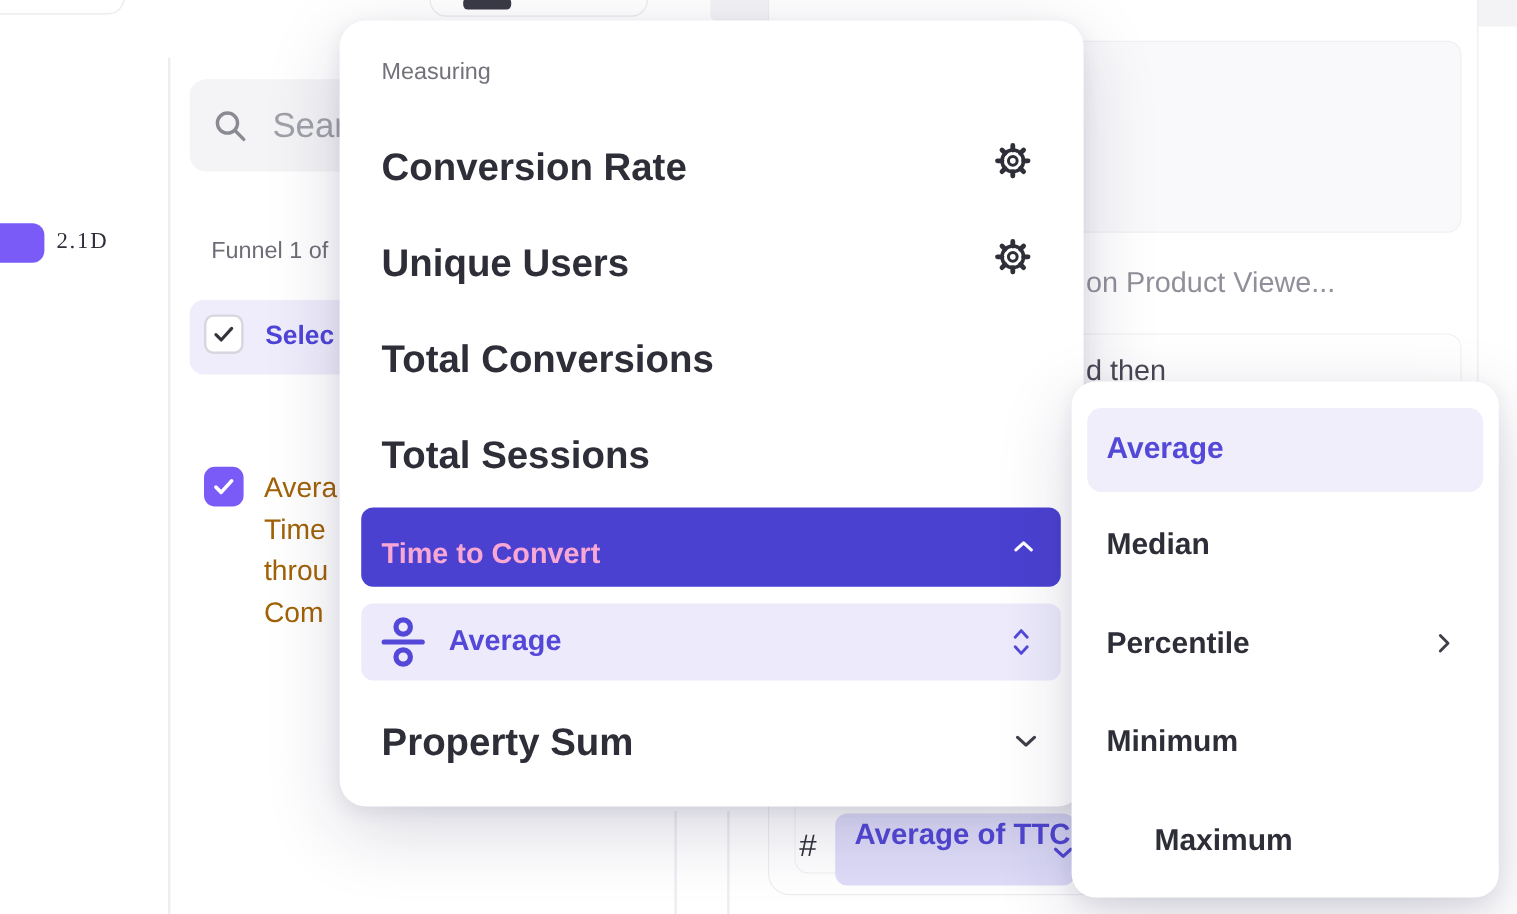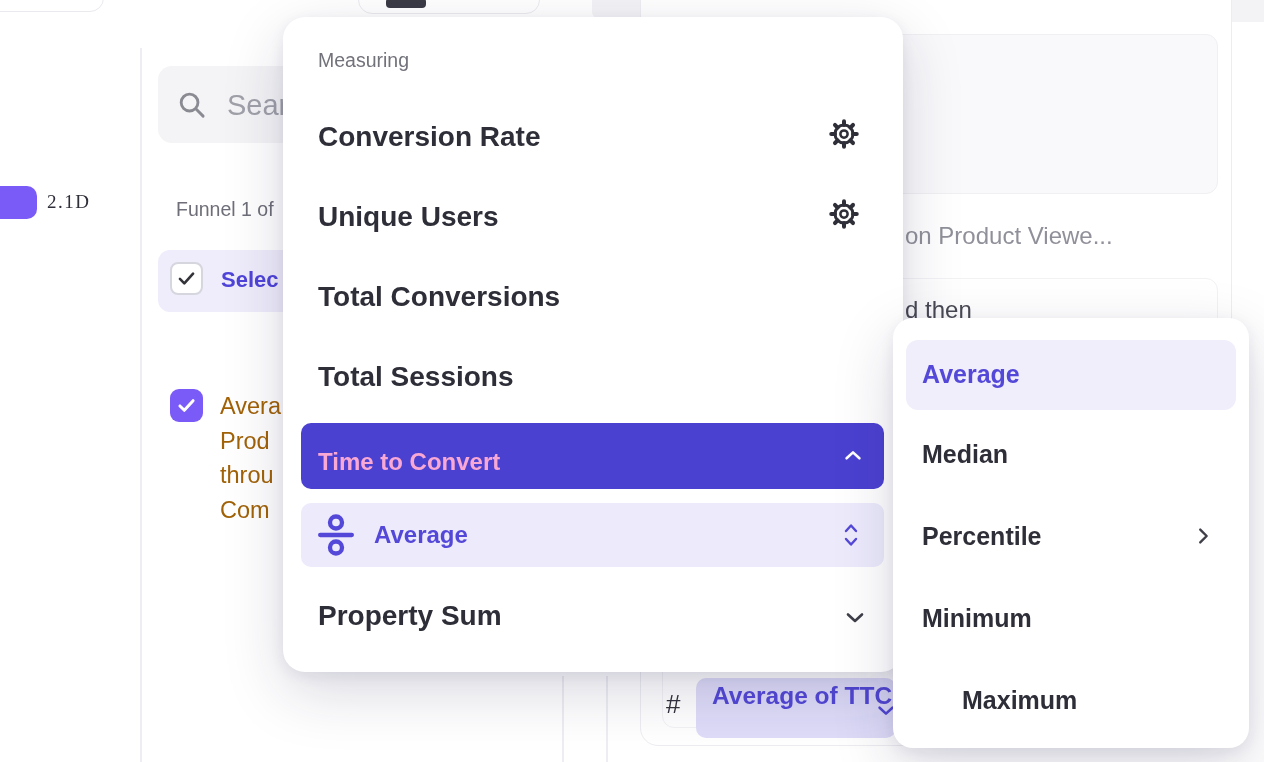--- a/index.html
+++ b/index.html
@@ -46,21 +46,21 @@
   .top-chip { left:386px; top:-2px; width:40px; height:10px; border-radius:4px; background:#3b3b46; }
   .top-bar1 { left:592px; top:-14px; width:128px; height:32px; border-radius:6px; background:#f3f3f6; }
   .top-bar2 { left:842px; top:-14px; width:422px; height:36px; background:#f3f3f6; border-bottom-left-radius:12px; }
   .top-bar2 .seg { position:absolute; left:121px; top:0; width:2px; height:36px; background:#fff; }
 
   
   .panel { background:#fff; border-radius:22px;
     box-shadow:0 20px 60px rgba(32,27,80,.17), 0 4px 14px rgba(32,27,80,.08); }
   .measuring-panel { left:283px; top:17px; width:620px; height:655px; }
   .menu-header { left:35px; top:32px; font-size:19.5px; color:#72727b; font-weight:500; }
-  .menu-item-label { font-size:28px; font-weight:600; color:#2e2e38; }
+  .menu-item-label { font-size:32px; font-weight:600; color:#2e2e38; }
   .gear { width:30px; height:30px; }
   .ttc-btn { left:18px; top:406px; width:583px; height:66px; border-radius:10px; background:#4b41d1; }
   .ttc-btn .lbl { position:absolute; left:17px; top:25px; font-size:24px; font-weight:700; color:#f9a8d4; }
   .avg-row { left:18px; top:486px; width:583px; height:64px; border-radius:10px; background:#eceafb; }
   .avg-row .lbl { position:absolute; left:73px; top:18px; font-size:24px; font-weight:600; color:#5448d8; }
 
   .agg-panel { left:893px; top:318px; width:356px; height:430px; border-radius:20px; }
   .agg-hl { left:13px; top:22px; width:330px; height:70px; border-radius:12px; background:#f0eefb; }
   .agg-label { font-size:25px; font-weight:600; color:#2e2e38; }
   .agg-label.purple { color:#5448d8; }
@@ -95,21 +95,21 @@
   <div class="abs sel-row-bg"></div>
   <div class="abs checkbox-white">
     <svg width="21" height="21" viewBox="0 0 24 24">
       <polyline points="4.5,12.5 9.5,17.5 19.5,6.5" fill="none" stroke="#33333a" stroke-width="3" stroke-linecap="round" stroke-linejoin="round"></polyline>
     </svg>
   </div>
   <div class="abs sel-label">Selec</div>
 
   <div class="abs desc-block">
     <span style="display:block">Avera</span>
-    <span style="display:block">Prod</span>
+    <span style="display:block">Time</span>
     <span style="display:block">throu</span>
     <span style="display:block">Com</span>
   </div>
   <div class="abs checkbox-purple">
     <svg width="21" height="21" viewBox="0 0 24 24">
       <polyline points="4.5,12.5 9.5,17.5 19.5,6.5" fill="none" stroke="#ffffff" stroke-width="3.4" stroke-linecap="round" stroke-linejoin="round"></polyline>
     </svg>
   </div>
 
   <div class="abs right-card"></div>

